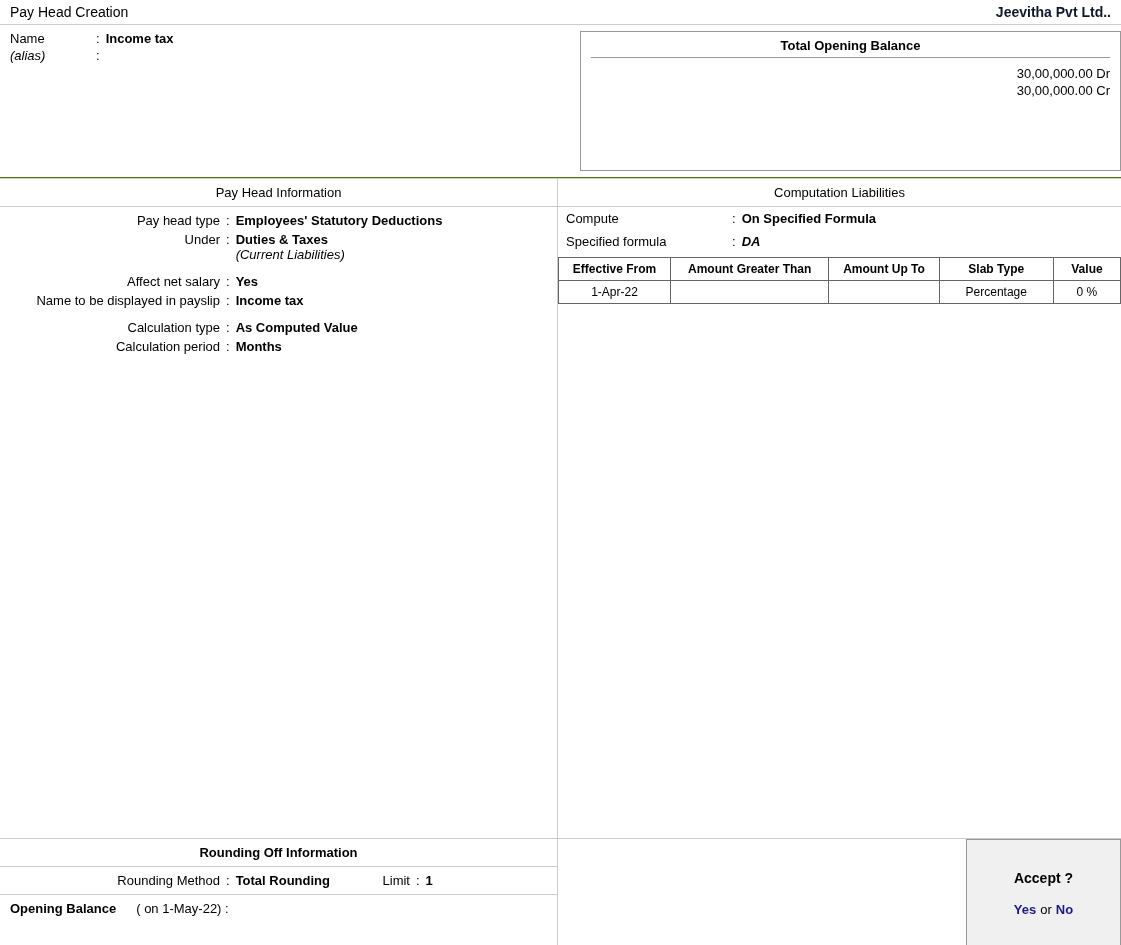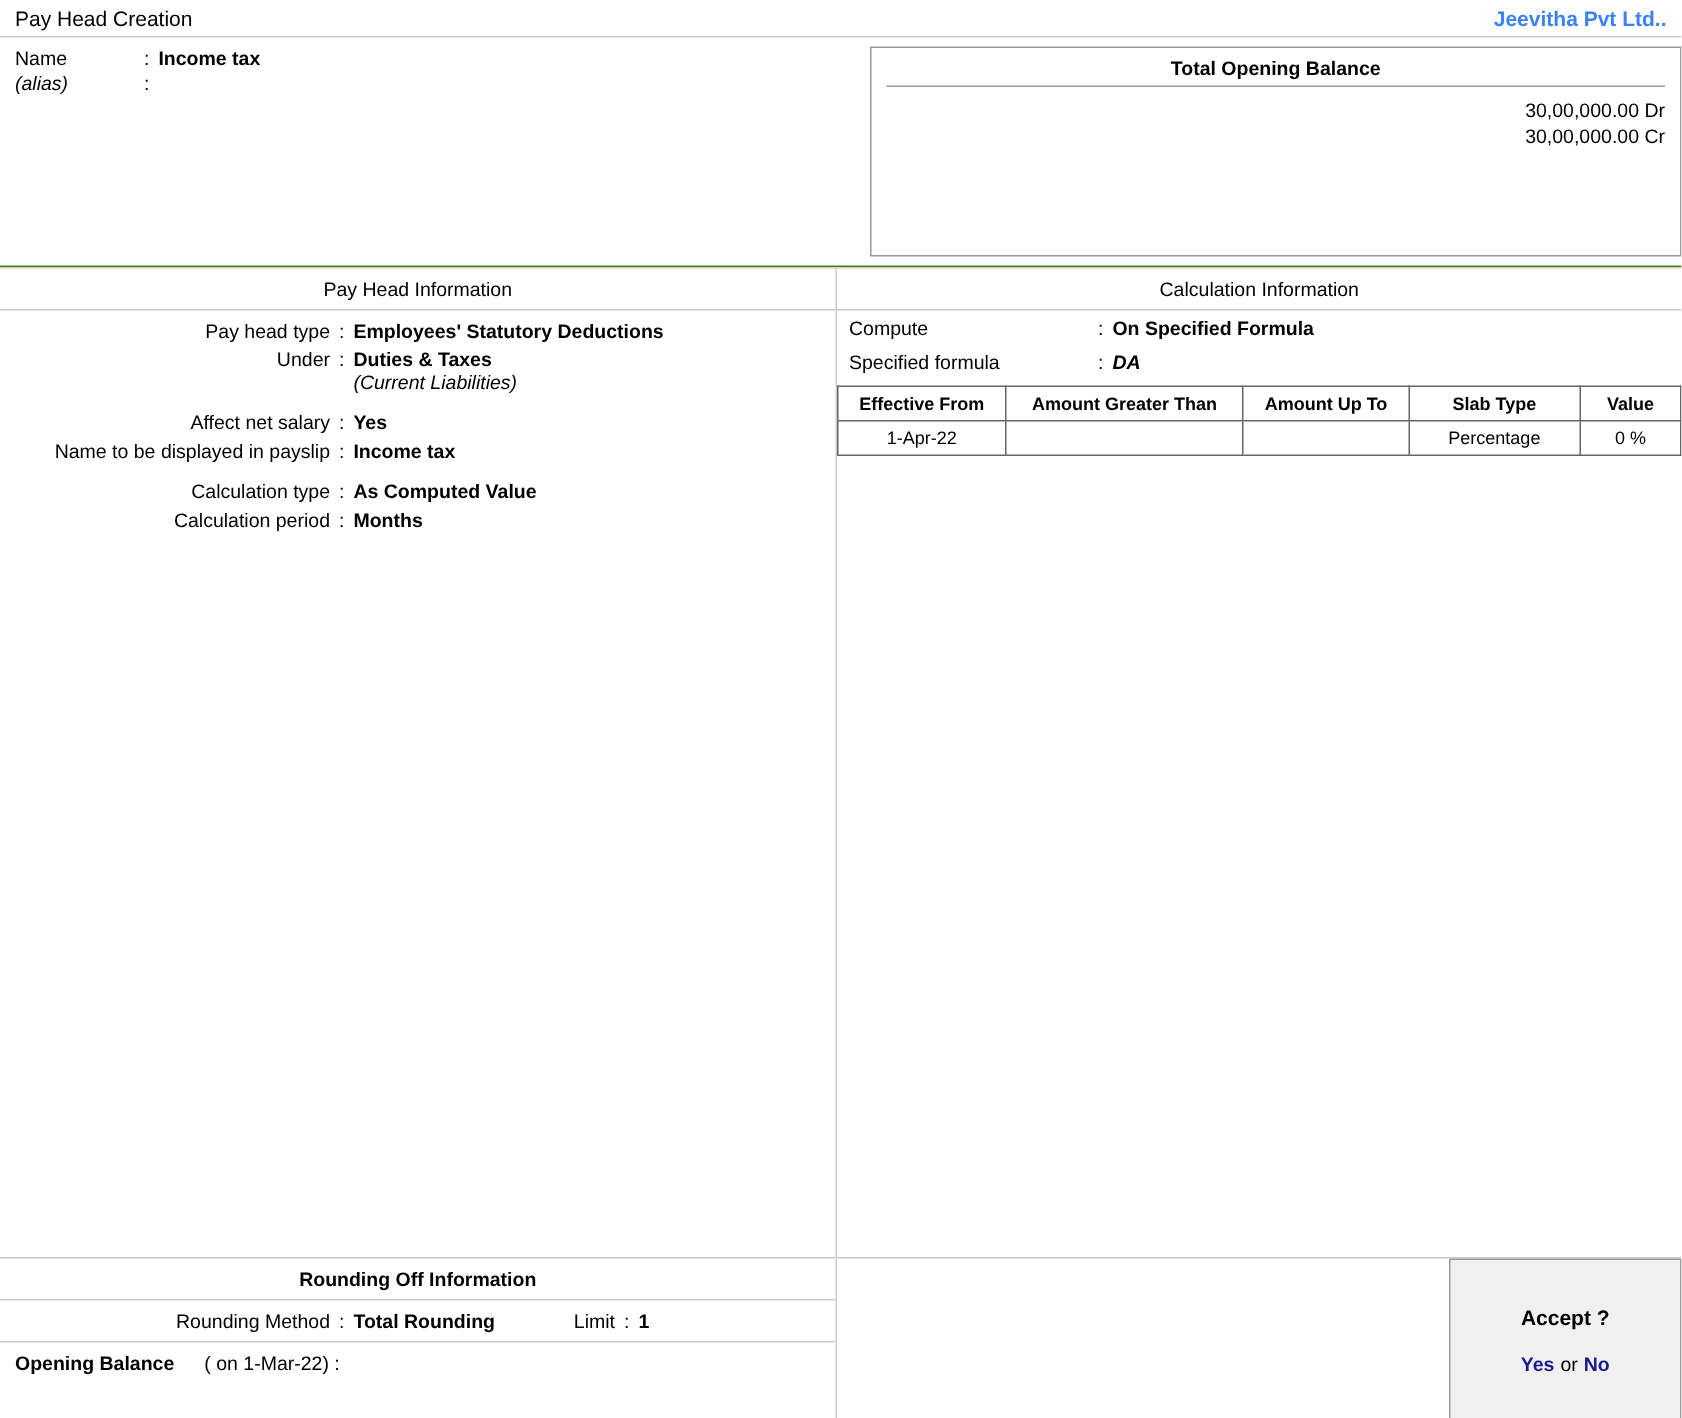--- a/index.html
+++ b/index.html
@@ -22,21 +22,21 @@
       background: #fff;
     }
     .header-title {
       font-size: 14px;
       font-weight: normal;
       color: #000;
     }
     .header-company {
       font-size: 14px;
       font-weight: bold;
-      color: #3b82f6;
+      color: #0f172a;
     }
     .name-alias-col {
       flex: 0 0 560px;
     }
     .name-row {
       display: flex;
       align-items: center;
       margin-bottom: 2px;
     }
     .field-label {
@@ -361,21 +361,21 @@
 
         <div class="info-row">
           <span class="info-label" style="padding-left:20px;">Calculation period</span>
           <span class="info-colon">:</span>
           <span class="info-value">Months</span>
         </div>
       </div>
     </div>
 
     <div class="right-panel">
-      <div class="section-header">Calculation Information</div>
+      <div class="section-header">Computation Liabilities</div>
 
       <div class="comp-info-row">
         <span class="comp-label">Compute</span>
         <span class="comp-colon">:</span>
         <span class="comp-value">On Specified Formula</span>
       </div>
 
       <div class="comp-info-row">
         <span class="comp-label">Specified formula</span>
         <span class="comp-colon">:</span>
@@ -417,21 +417,21 @@
         </div>
         <div class="rounding-item">
           <span class="info-label" style="min-width:40px;">Limit</span>
           <span class="info-colon">:</span>
           <span class="info-value">1</span>
         </div>
       </div>
 
       <div class="bottom-ob">
         <span class="ob-label">Opening Balance</span>
-        <span class="ob-value">( on 1-Mar-22)  :</span>
+        <span class="ob-value">( on 1-May-22)  :</span>
       </div>
     </div>
 
     <div class="bottom-right" style="position:relative; min-height:108px;">
 
       <div class="accept-box">
         <span class="accept-title">Accept ?</span>
         <div class="accept-options">
           <span class="accept-yes">Yes</span>
           <span class="accept-or">or</span>

